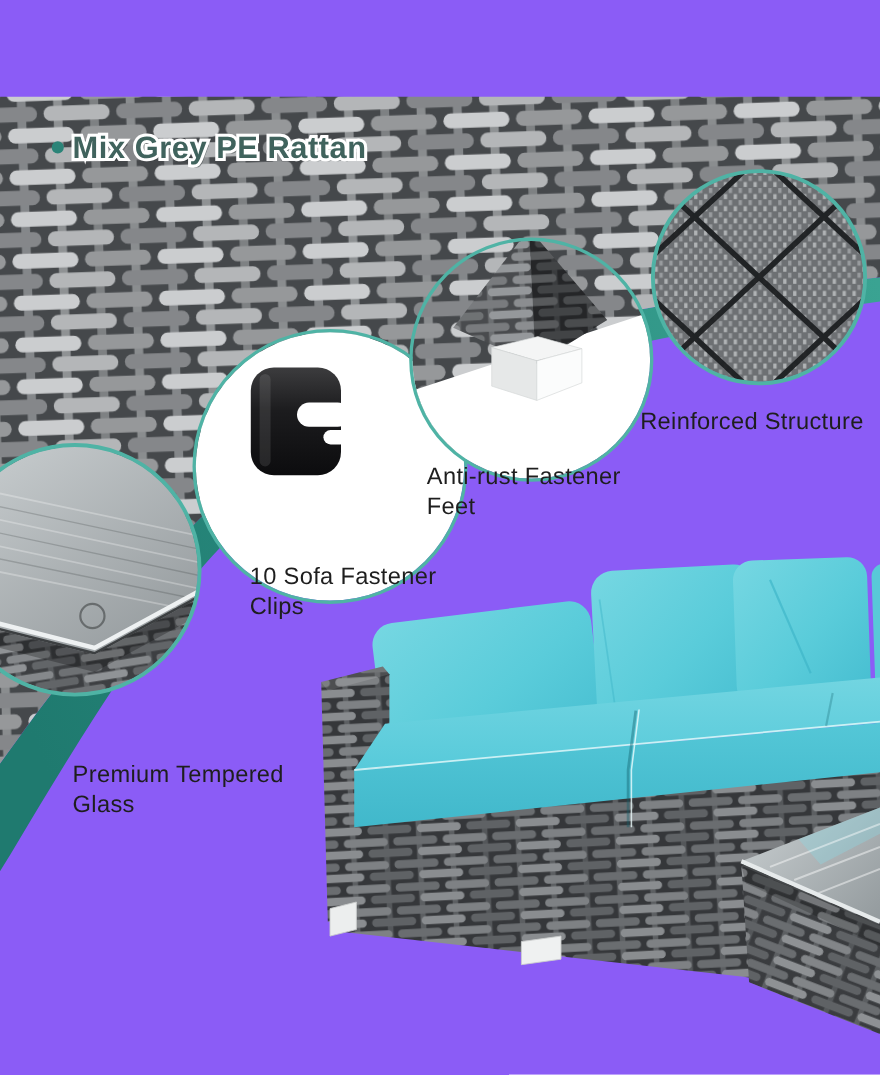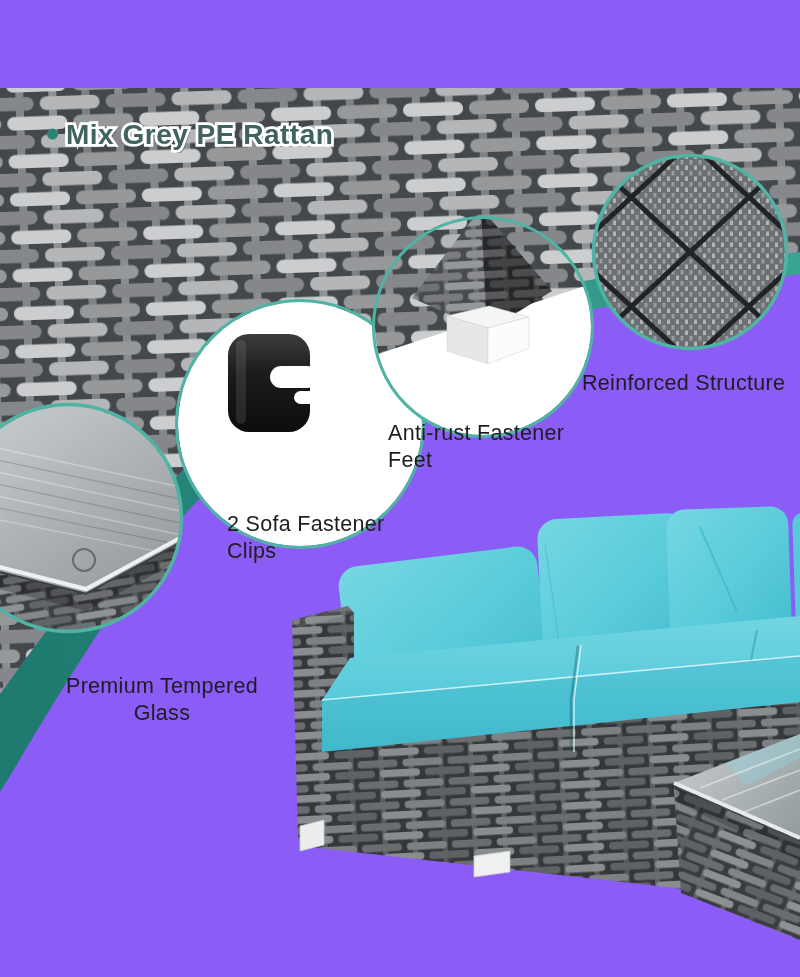--- a/index.html
+++ b/index.html
@@ -240,17 +240,17 @@
     <line x1="674" y1="783" x2="800" y2="838" stroke="#e6eaeb" stroke-width="4"></line>
     <line x1="675" y1="787" x2="800" y2="842" stroke="#45484a" stroke-width="2.2"></line>
     <path d="M674,787 L800,842 L800,940 L681,893 Z" fill="url(#pWeaveT)"></path>
     <path d="M674,787 L800,842 L800,860 L678,803 Z" fill="rgba(0,0,0,.18)"></path>
   </g>
 </svg>
 
 <div class="feature-label" style="left:582px;top:370px;">Reinforced Structure</div>
 <div class="feature-label" style="left:388px;top:420px;">Anti-rust Fastener
 Feet</div>
-<div class="feature-label" style="left:227px;top:511px;">2 Sofa Fastener
+<div class="feature-label" style="left:227px;top:511px;">10 Sofa Fastener
 Clips</div>
-<div class="feature-label" style="left:66px;top:673px;text-align:center;">Premium Tempered
+<div class="feature-label" style="left:66px;top:691px;">Premium Tempered
 Glass</div>
 </div>
 
 </body></html>

